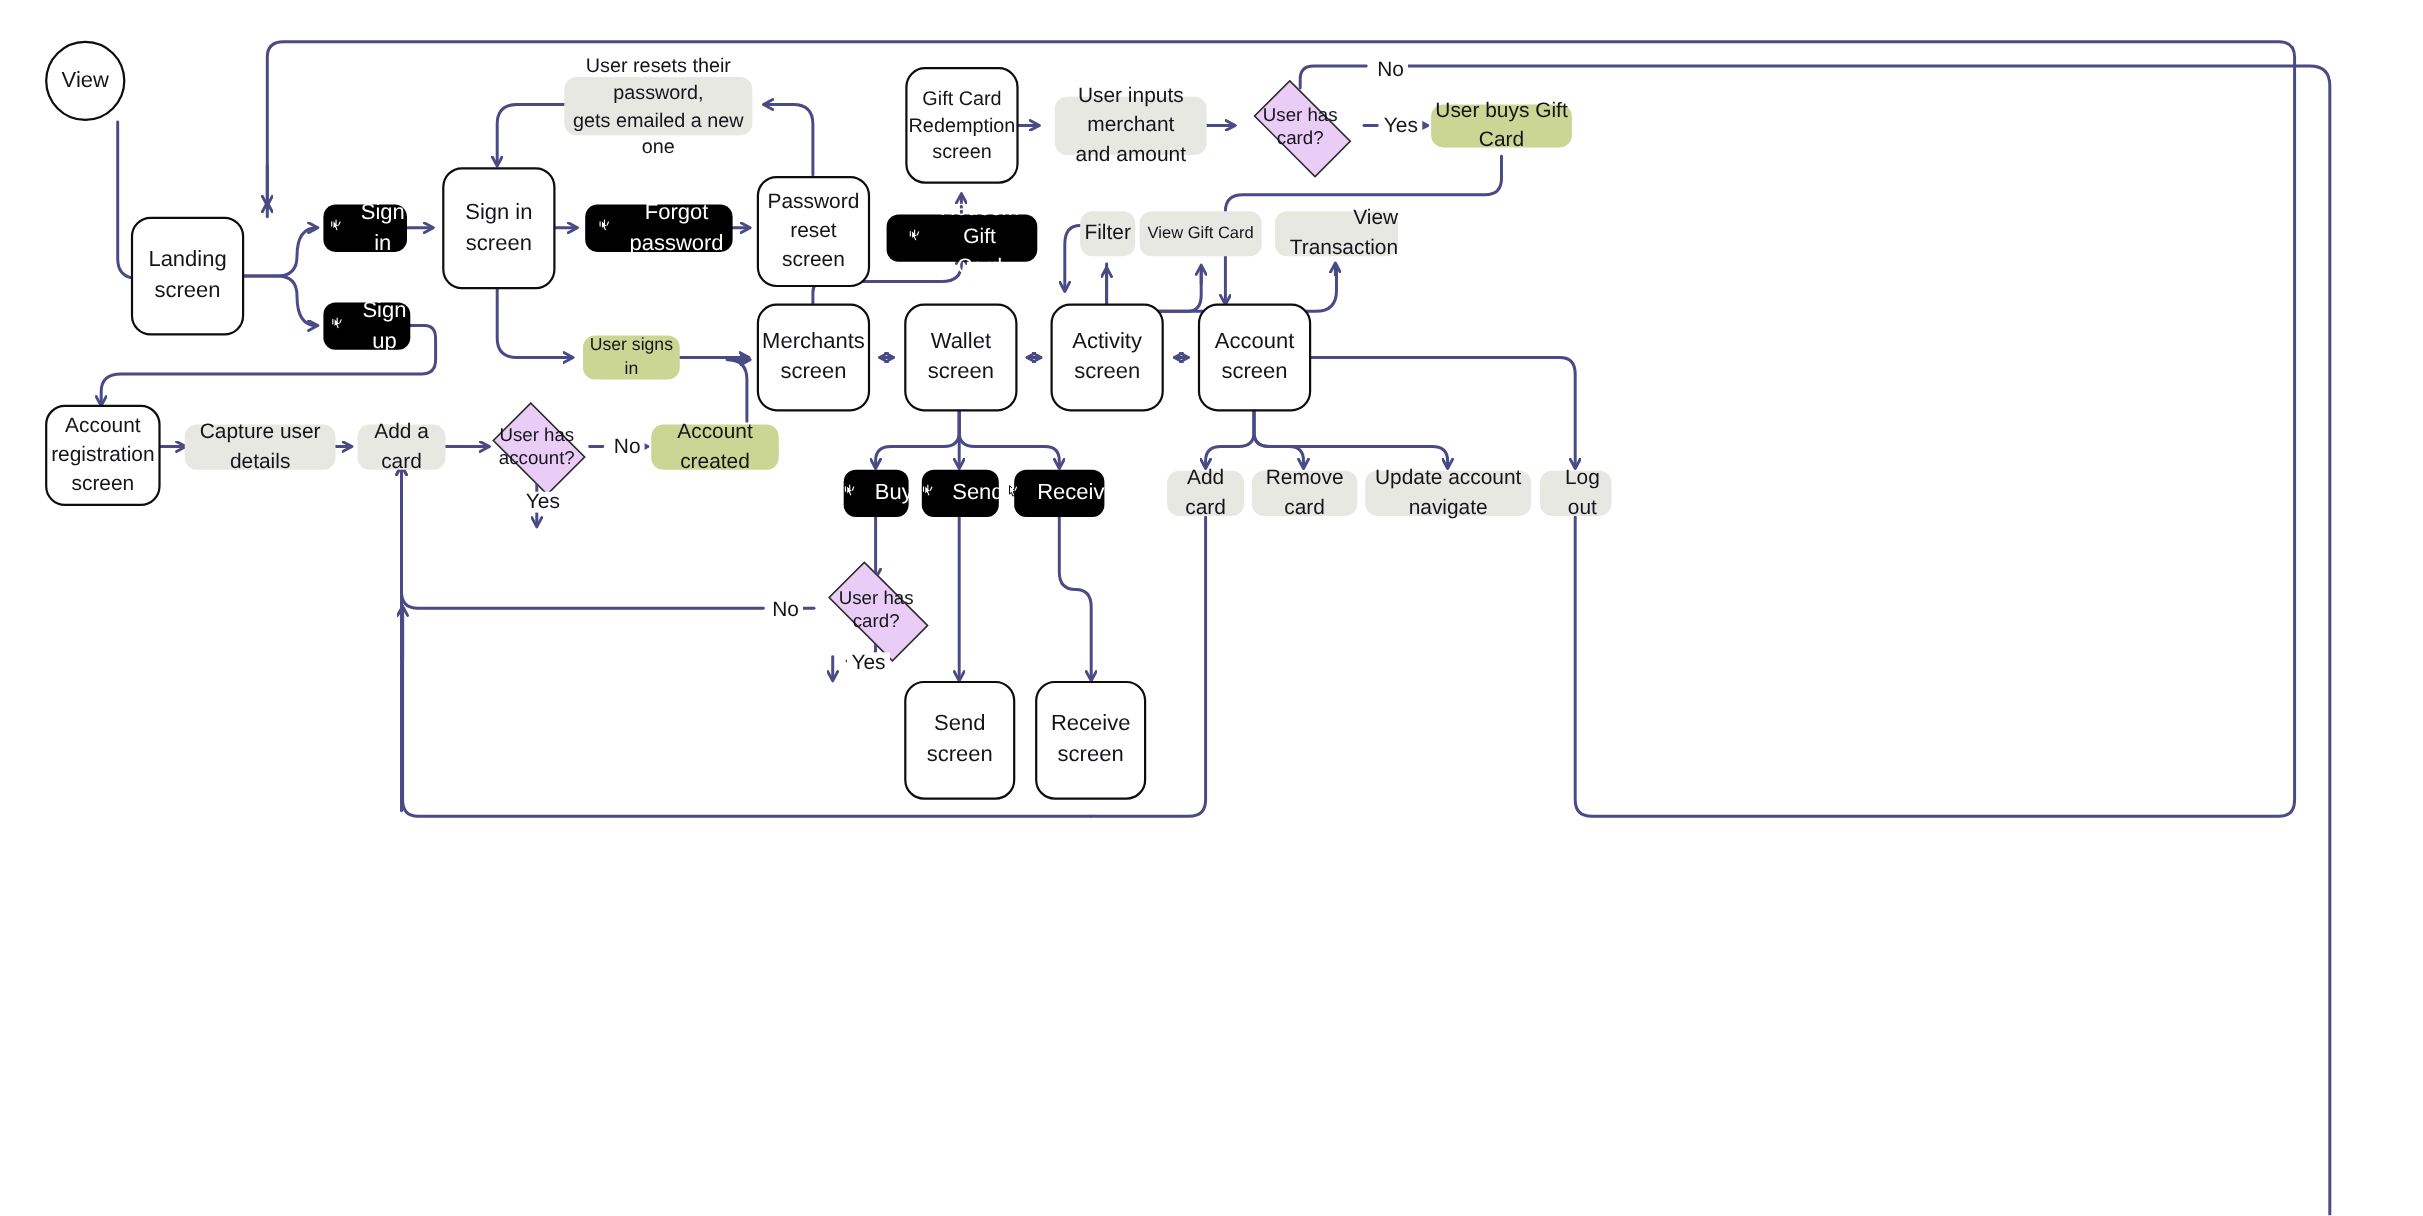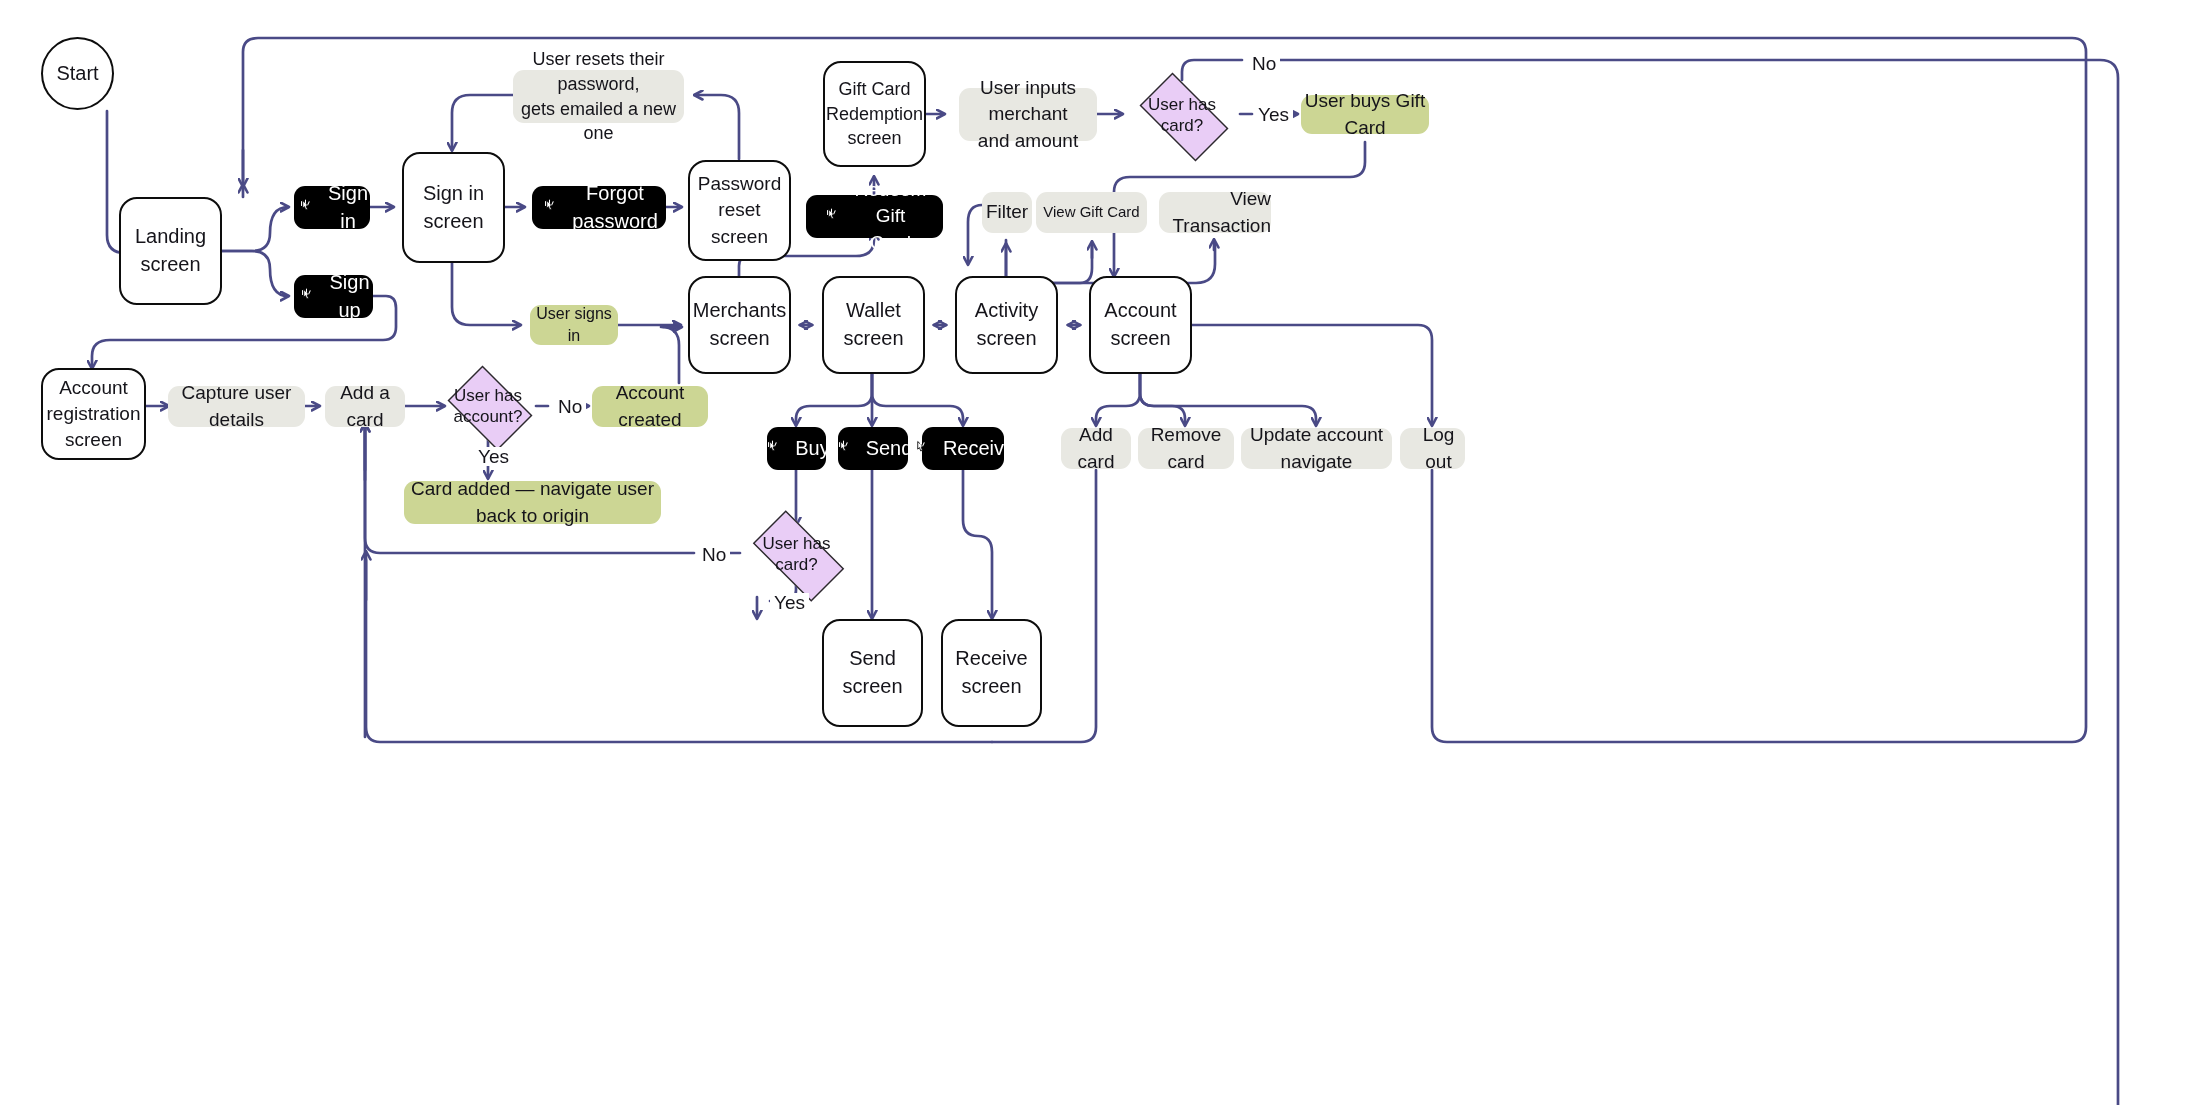--- a/index.html
+++ b/index.html
@@ -159,21 +159,21 @@
       <path d="M366,600 L366,566 Q366,556 366,552"></path>
 
       <path d="M1432,470 L1432,727 Q1432,742 1447,742 L2072,742 Q2086,742 2086,727 L2086,52 Q2086,38 2072,38 L258,38 Q243,38 243,52 L243,190" marker-end="none"></path>
       <path d="M243,150 L243,186"></path>
 
       <path d="M992,742 L992,742" marker-end="none"></path>
     </g>
   </svg>
 
   <div class="node terminator" style="left:41px;top:37px;width:73px;height:73px;">
-    <span>Start</span>
+    <span>View</span>
   </div>
 
   <div class="node screen" style="left:119px;top:197px;width:103px;height:108px;">
     <span style="white-space:pre-line;">Landing
 screen</span>
   </div>
 
   <div class="node action" style="left:294px;top:186px;width:76px;height:43px;">
     <svg class="cursor" viewBox="0 0 24 24">
       <path d="M8.5 3.2v9.6l2.2-1.9 1.6 4.2 2.2-.9-1.7-4.2 2.9-.1z" fill="#fff" stroke="#000" stroke-width="1.1"></path>
@@ -235,23 +235,20 @@
   <div class="decision" style="left:440px;top:373px;width:96px;height:66px;">
     <div class="dia"></div>
     <div class="dlabel" style="white-space:pre-line;">User has
 account?</div>
   </div>
 
   <div class="node result" style="left:592px;top:386px;width:116px;height:41px;font-size:19px;">
     <span>Account created</span>
   </div>
 
-  <div class="node result" style="left:404px;top:481px;width:257px;height:43px;font-size:19px;">
-    <span>Card added — navigate user back to origin</span>
-  </div>
 
   <div class="node screen" style="left:823px;top:61px;width:103px;height:106px;font-size:18px;">
     <span style="white-space:pre-line;">Gift Card
 Redemption
 screen</span>
   </div>
 
   <div class="node process" style="left:959px;top:88px;width:138px;height:53px;font-size:19px;">
     <span style="white-space:pre-line;">User inputs merchant
 and amount</span>

